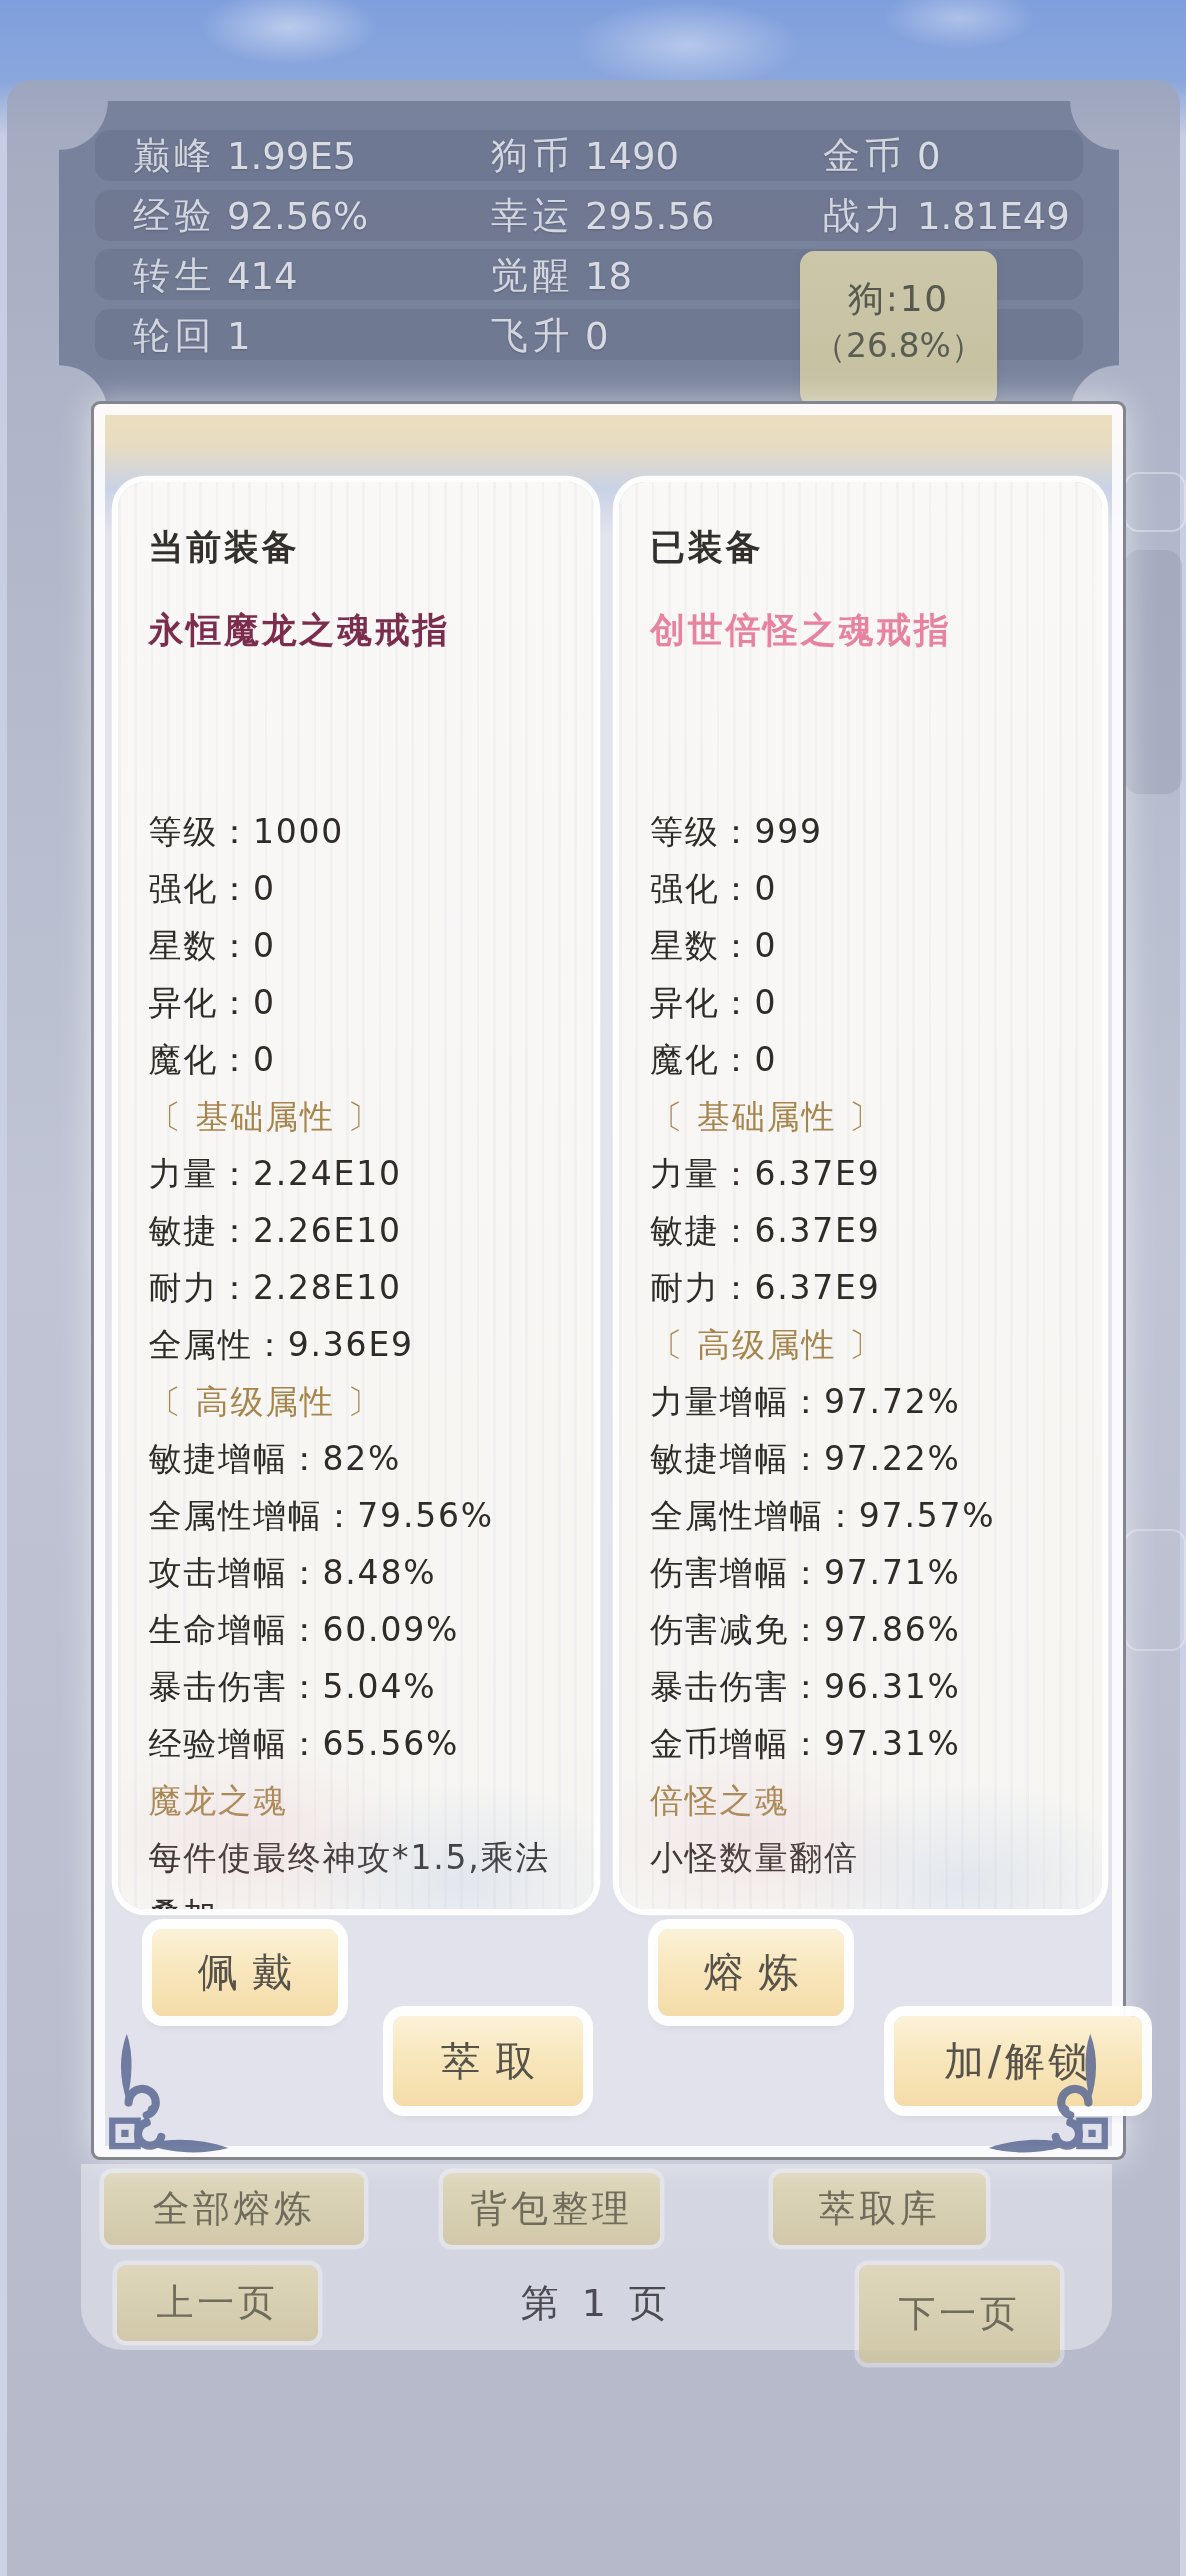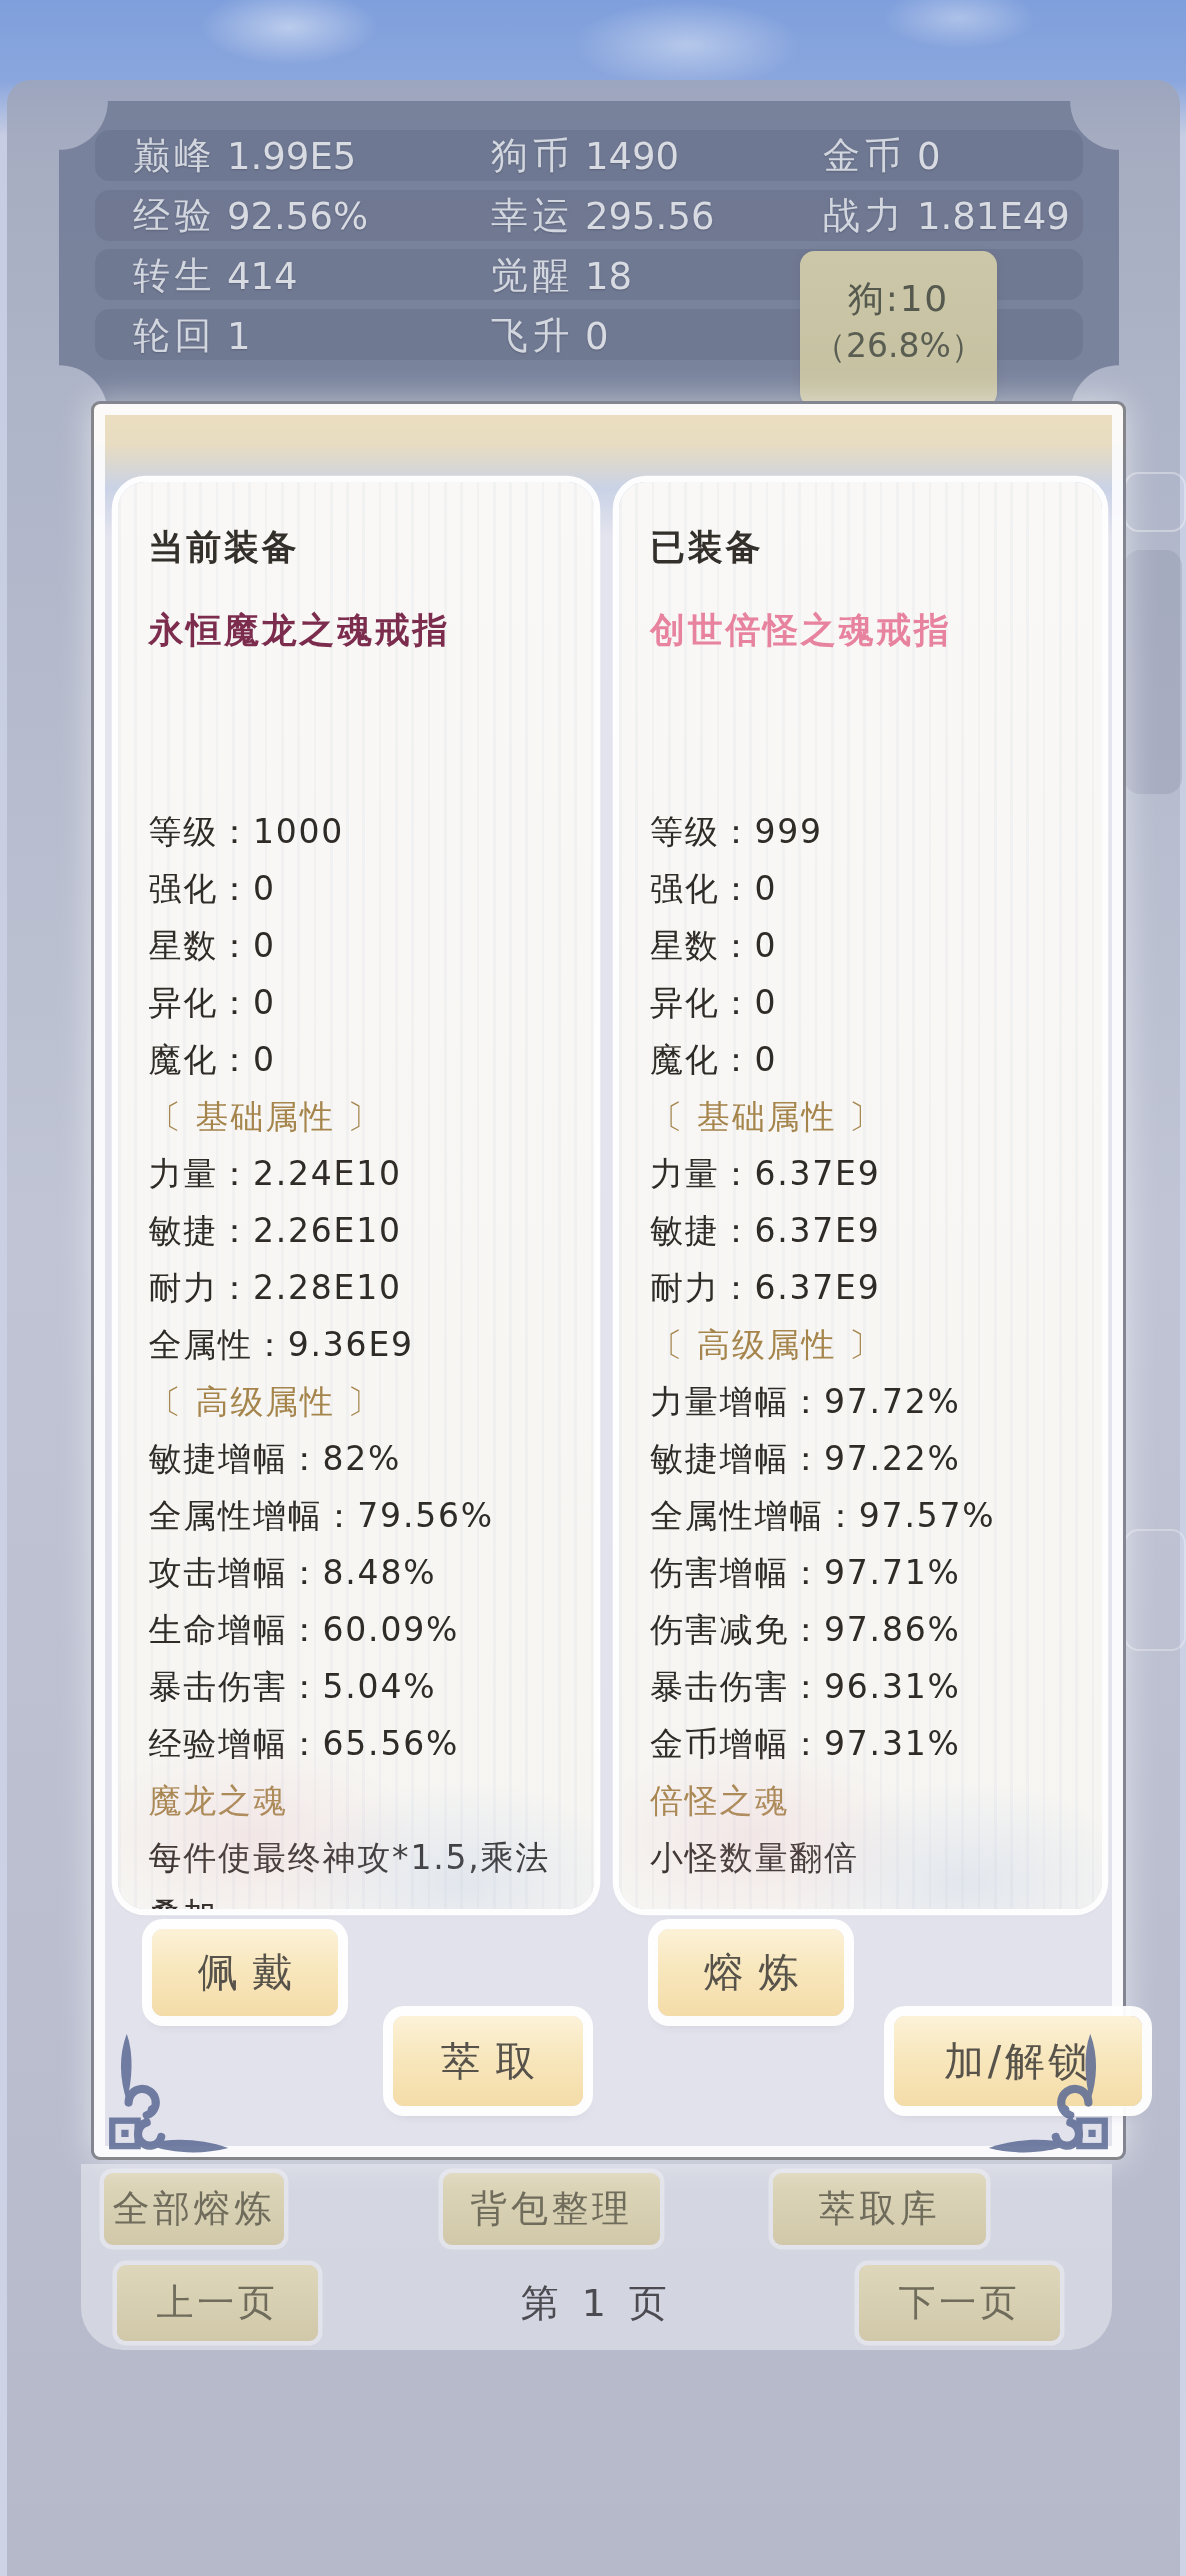--- a/index.html
+++ b/index.html
@@ -80,25 +80,25 @@
   .flourish.fl{left:11px;top:1626px;}
   .flourish.fr{right:11px;top:1626px;transform:scaleX(-1);}
 
   
   .underpanel{position:absolute;left:81px;top:2164px;width:1031px;height:186px;z-index:4;
     background:rgba(240,240,246,.5);border-radius:0 0 42px 42px;}
   .wbtn{position:absolute;display:flex;align-items:center;justify-content:center;
     background:linear-gradient(180deg,rgba(224,215,180,.85),rgba(209,198,160,.85));
     border-radius:9px;color:#6f6c5c;font-size:37px;letter-spacing:3.6px;
     box-shadow:0 0 0 4.5px rgba(255,255,255,.35);cursor:pointer;}
-  .wbtn.b-meltall{left:22.6px;top:9px;width:180px;height:72px;}
+  .wbtn.b-meltall{left:22.6px;top:9px;width:260px;height:72px;}
   .wbtn.b-sort{left:362px;top:9px;width:217px;height:72px;}
   .wbtn.b-lib{left:692px;top:9px;width:213px;height:72px;}
   .wbtn.b-prev{left:36px;top:101px;width:201px;height:76px;}
-  .wbtn.b-next{left:778px;top:101px;width:201px;height:76px;}
+  .wbtn.b-next{left:778px;top:101px;width:201px;height:98px;}
   .page-label{position:absolute;left:425px;top:101px;width:181px;height:76px;line-height:76px;
     text-align:center;font-size:38px;color:#4b4b51;letter-spacing:5.4px;}
 
   
   .navbar{position:absolute;left:0;top:2388px;width:1187px;height:188px;background:#a4a8b9;z-index:6;}
   .blob{position:absolute;top:20px;width:192px;height:125px;display:flex;align-items:center;justify-content:center;cursor:pointer;}
   .blob::before{content:"";position:absolute;inset:-7.2px;background:#4d5878;opacity:.55;filter:blur(8.1px);
     border-radius:44% 56% 50% 50% / 58% 42% 60% 40%;transform:rotate(8deg);}
   .blob::after{content:"";position:absolute;inset:0;background:#4e5979;
     border-radius:48% 52% 55% 45% / 52% 48% 56% 44%;box-shadow:0 0 14.5px 3.6px rgba(70,80,112,.6);}

